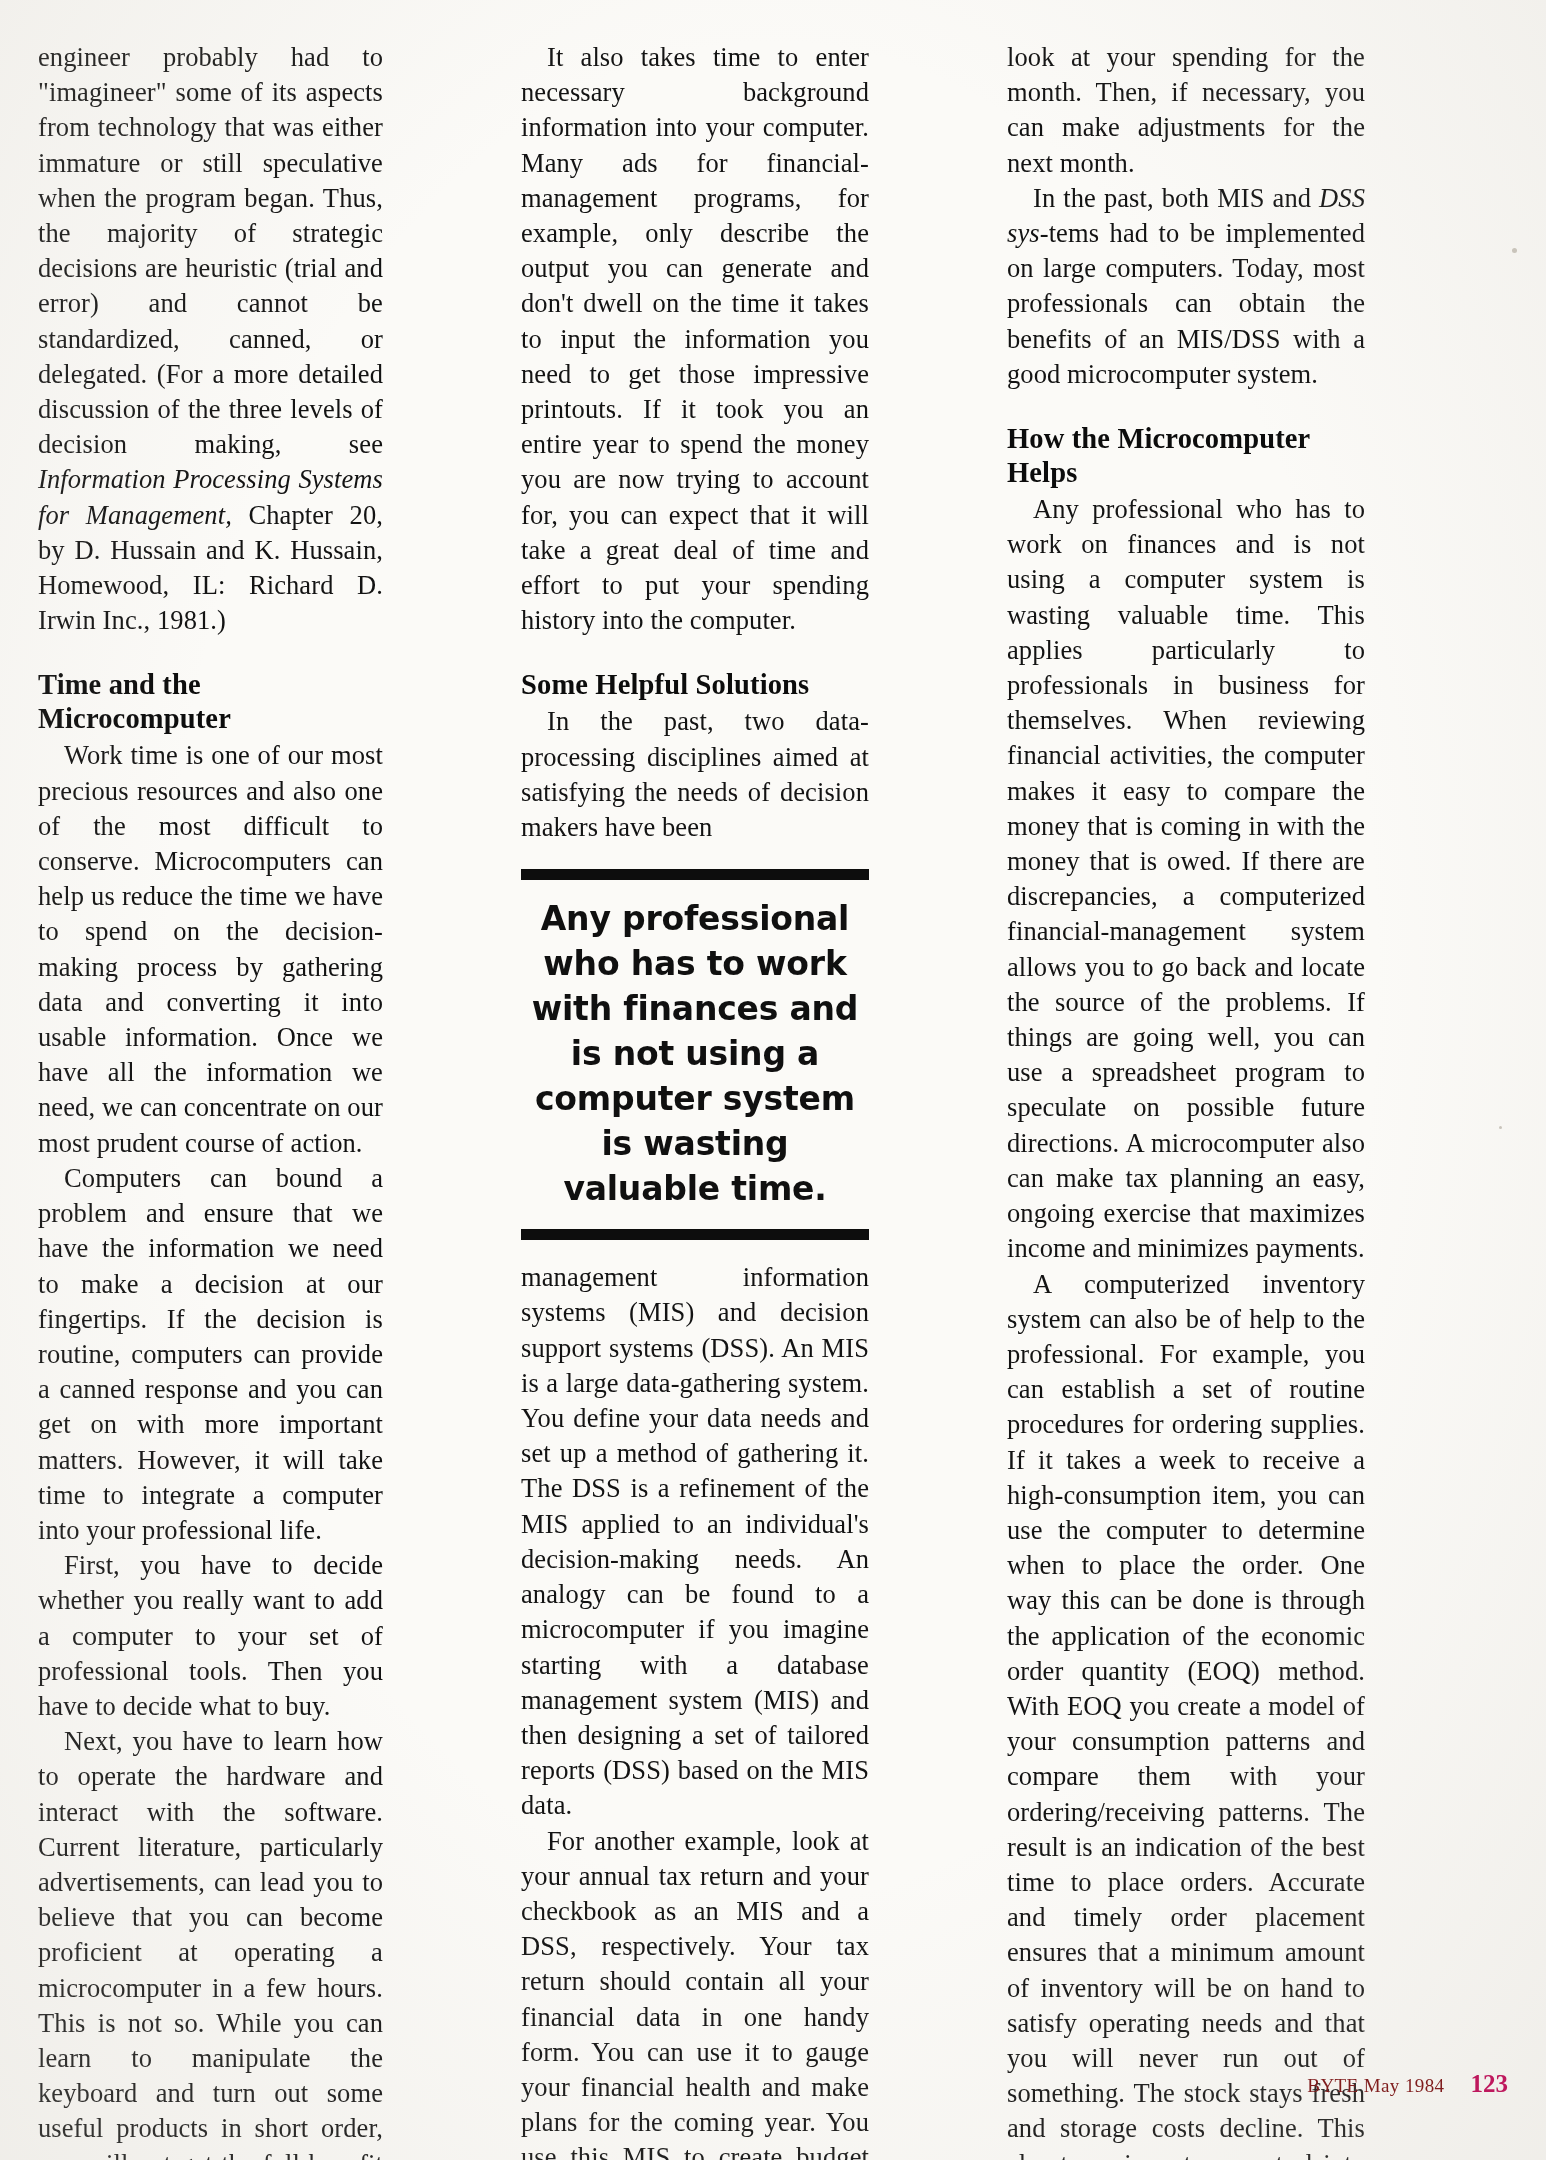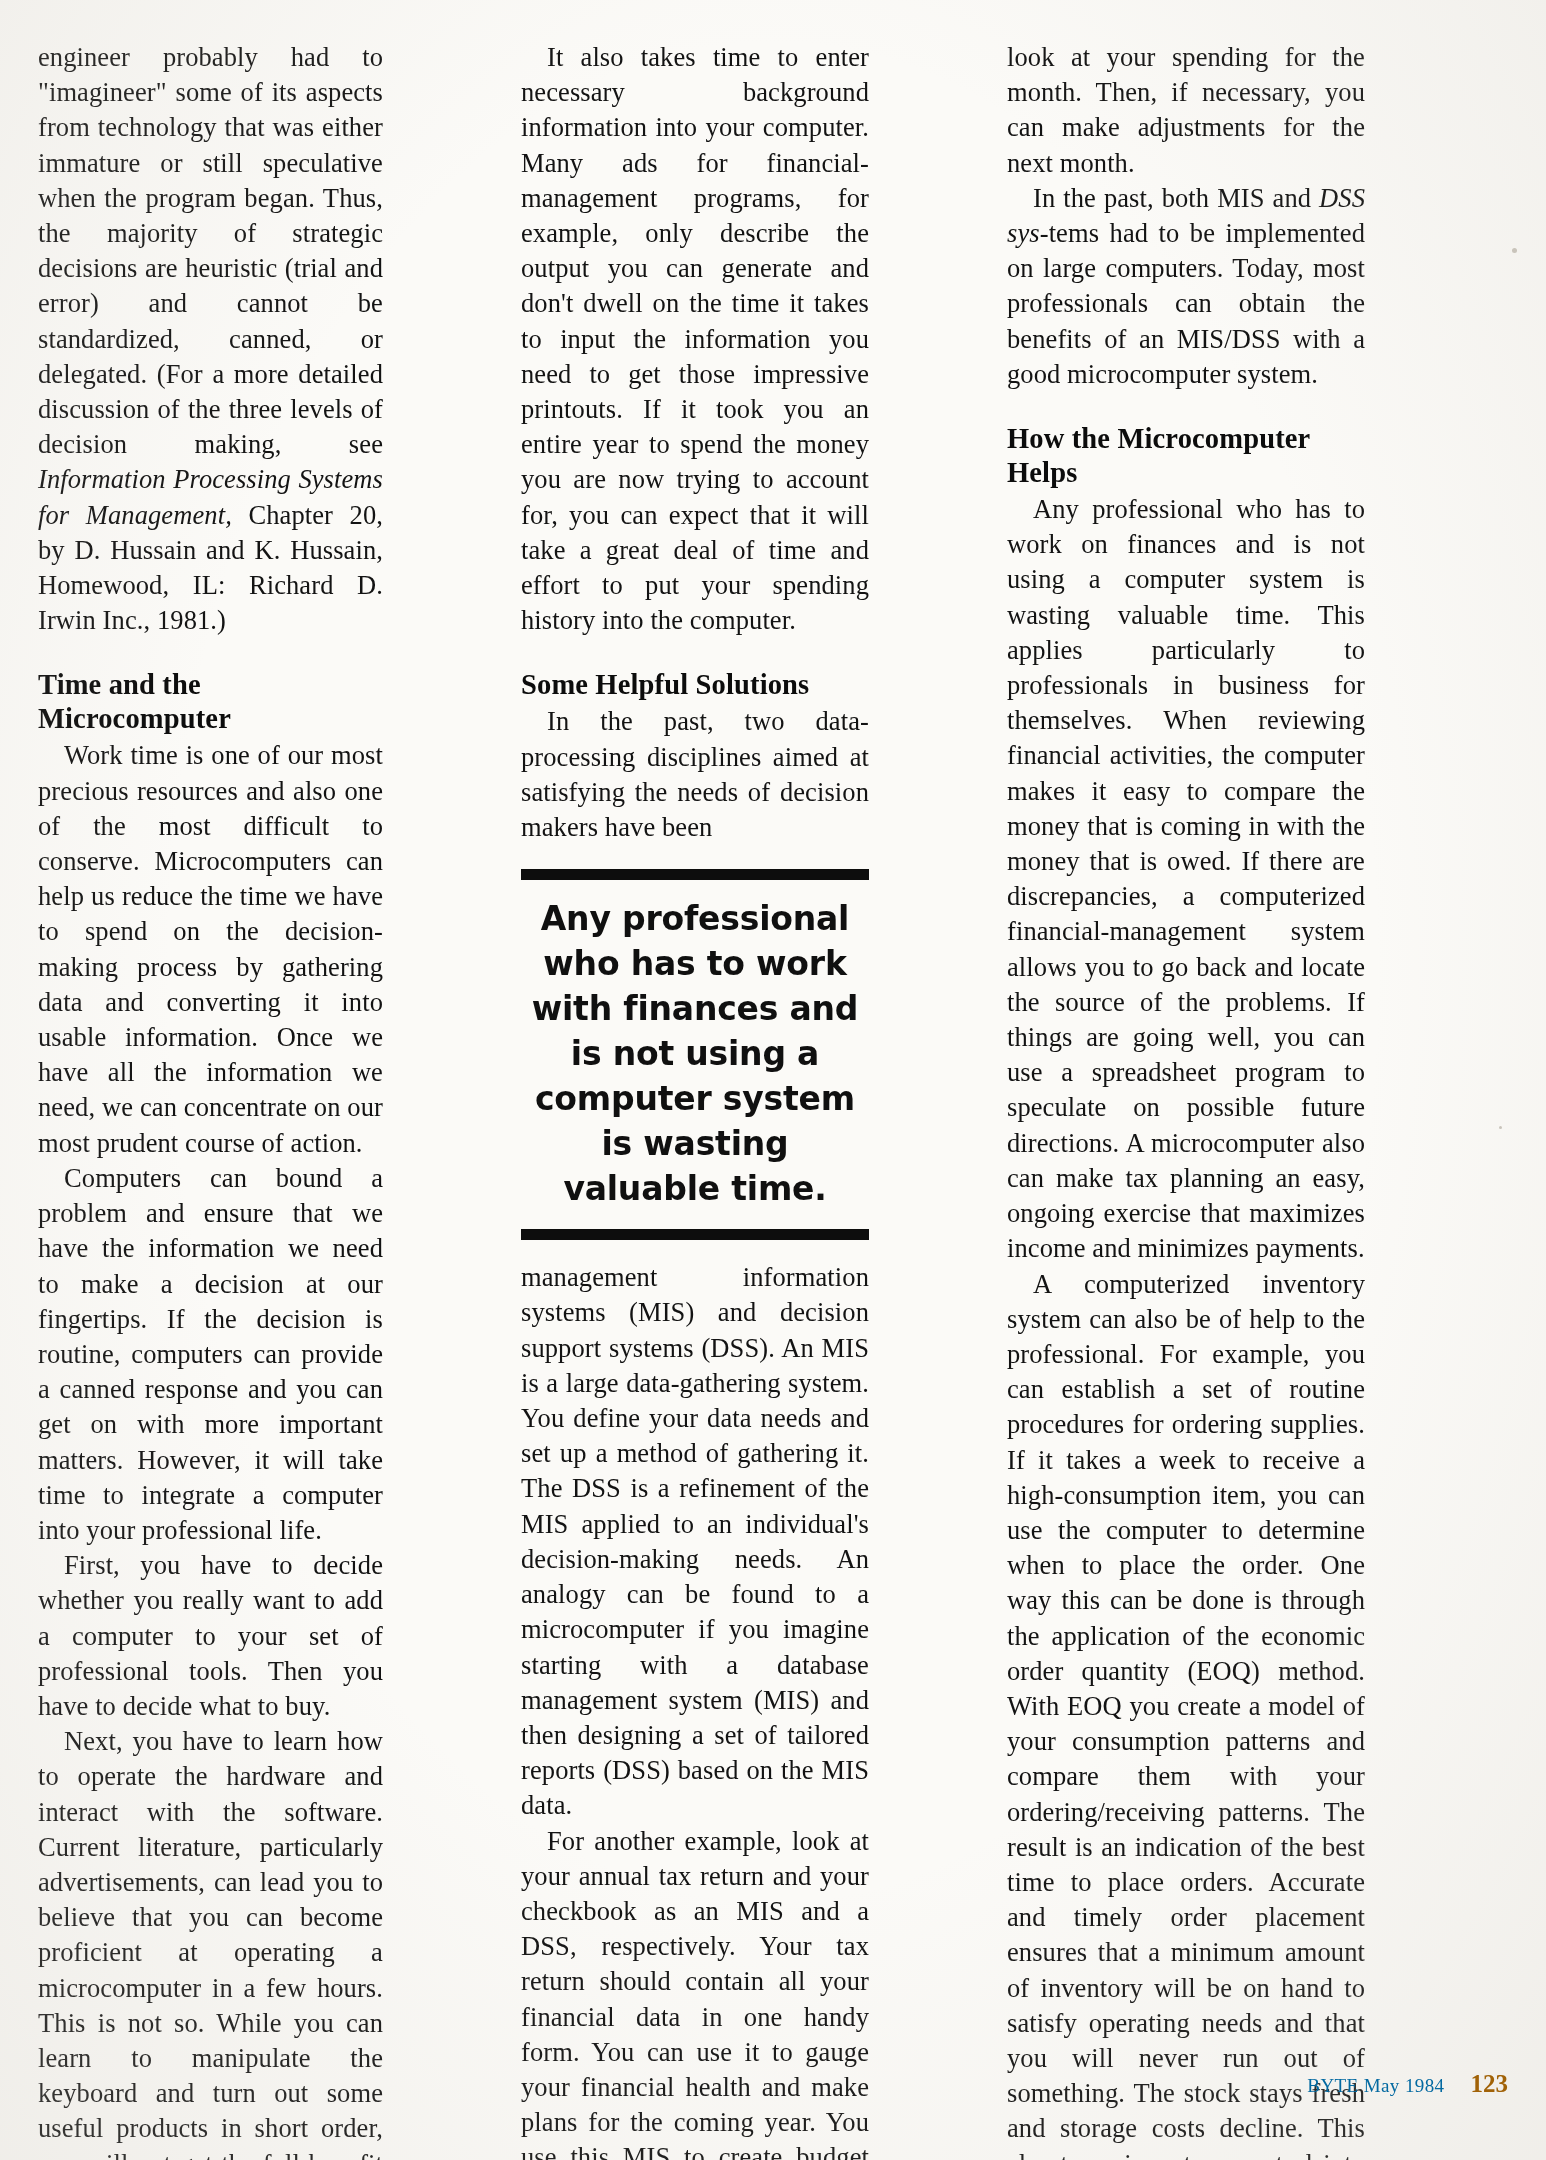--- a/index.html
+++ b/index.html
@@ -103,26 +103,26 @@
     right: 38px;
     bottom: 62px;
     display: flex;
     align-items: baseline;
     gap: 26px;
     z-index: 6;
   }
   .footer .credit {
     font-size: 19px;
     letter-spacing: 0.4px;
-    color: #0369a1;
+    color: #7f1d1d;
   }
   .footer .pageno {
     font-size: 25px;
     font-weight: bold;
-    color: #a16207;
+    color: #be185d;
   }
 
   
   .speck {
     position: absolute;
     background: #c9c4bb;
     border-radius: 50%;
     z-index: 4;
   }
 </style>

